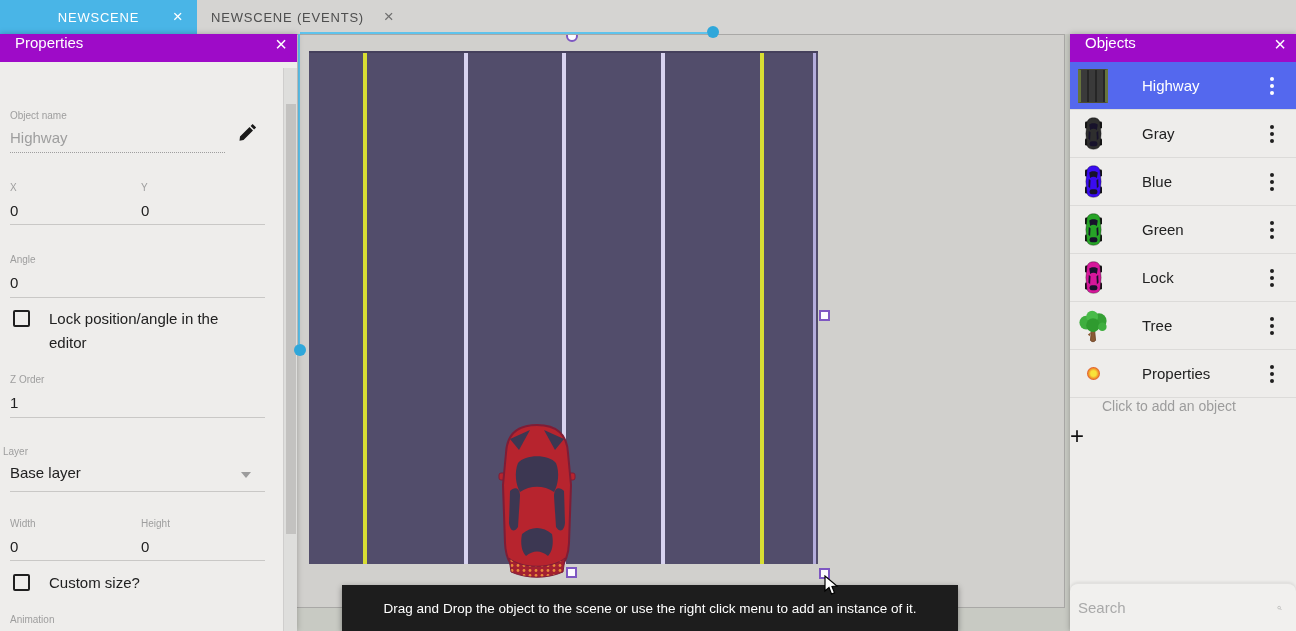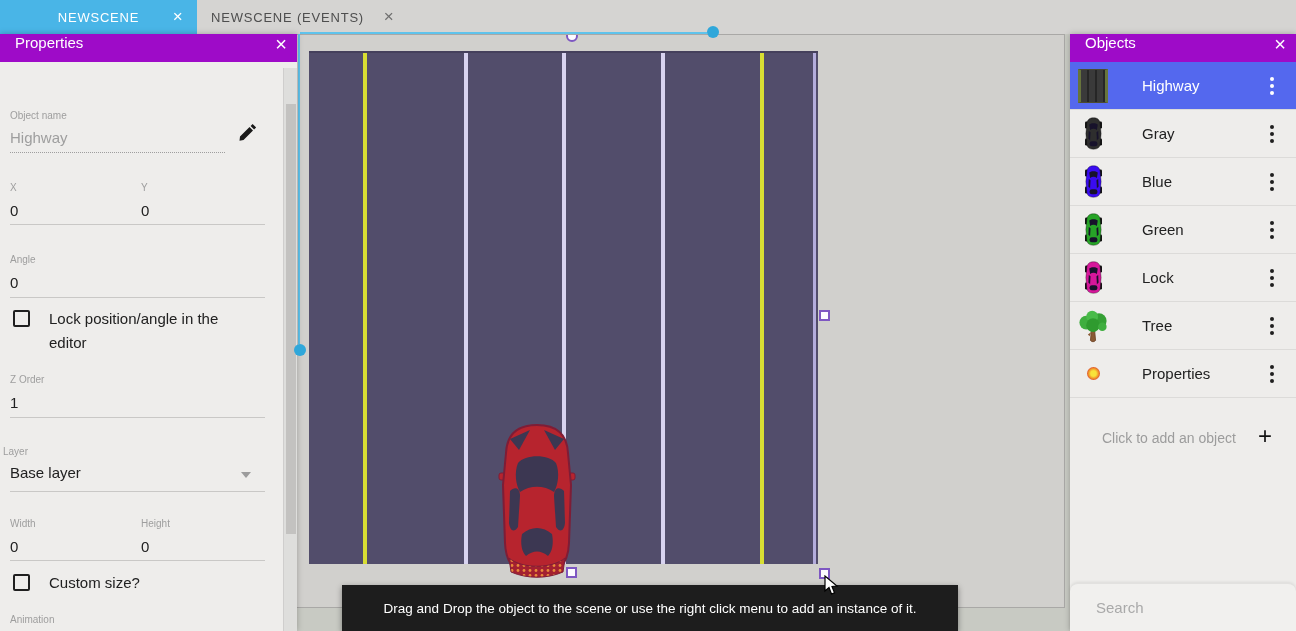--- a/index.html
+++ b/index.html
@@ -58,25 +58,25 @@
   .obj-row { position:relative; height:48px; display:flex; align-items:center; border-bottom:1px solid #dcdbd9; cursor:pointer; }
   .obj-row.selected { background:var(--selected_row,#5468ee); }
   .obj-row.selected .obj-label { color:#fff; }
   .obj-row.selected .dot { background:#fff; }
   .obj-icon { width:34px; height:40px; margin-left:6px; display:flex; align-items:center; justify-content:center; }
   .obj-label { font-size:15px; color:#212121; margin-left:32px; flex:1; }
   .dots { display:flex; flex-direction:column; gap:3px; margin-right:22px; cursor:pointer; }
   .dot { width:4px; height:4px; border-radius:50%; background:#1f1f1f; }
   .hwy-icon { width:30px; height:34px; background:repeating-linear-gradient(90deg,#3a3a3a 0 6px,#262626 6px 8px); border-left:3px solid #67743c; border-right:3px solid #67743c; border-top:1px solid #4b4b2f; border-bottom:1px solid #4b4b2f; }
   .expl-icon { width:13px; height:13px; border-radius:50%; background:radial-gradient(circle at 50% 50%, #f8e23a 0 30%, #ef8f2a 55%, #d8422a 75%); }
-  .add-row { height:48px; display:flex; align-items:flex-end; cursor:pointer; }
+  .add-row { height:48px; display:flex; align-items:flex-start; cursor:pointer;flex-direction:column; }
   .add-label { font-size:14px; color:#9c9c9c; margin-left:32px; flex:1; }
   .plus { font-size:24px; font-weight:400; color:#111; margin-right:24px; line-height:20px; }
   .search-box { position:absolute; left:0; bottom:0; width:226px; height:48px; background:#f1f0ee; border-top:1px solid #e2e1df; border-radius:8px 8px 0 0; box-shadow:0 -1px 3px rgba(0,0,0,.08); display:flex; align-items:center; }
-  .search-input { flex:1; margin-left:26px; border:none; outline:none; background:transparent; font-family:inherit; font-size:15px; color:#333; }
+  .search-input { flex:1; margin-left:8px; border:none; outline:none; background:transparent; font-family:inherit; font-size:15px; color:#333; }
   .search-input::placeholder { color:#a9a9a9; }
   .search-icon { margin-right:14px; }
 
   
   .snackbar { position:absolute; left:342px; top:585px; width:616px; height:46px; background:var(--snackbar_bg,#1d1d1d); color:#fff; font-size:13.5px; display:flex; align-items:center; justify-content:center; z-index:7; box-shadow:0 2px 6px rgba(0,0,0,.4); }
   .cursor { position:absolute; left:824px; top:575px; z-index:12; }
 </style>
 </head>
 <body>
 

